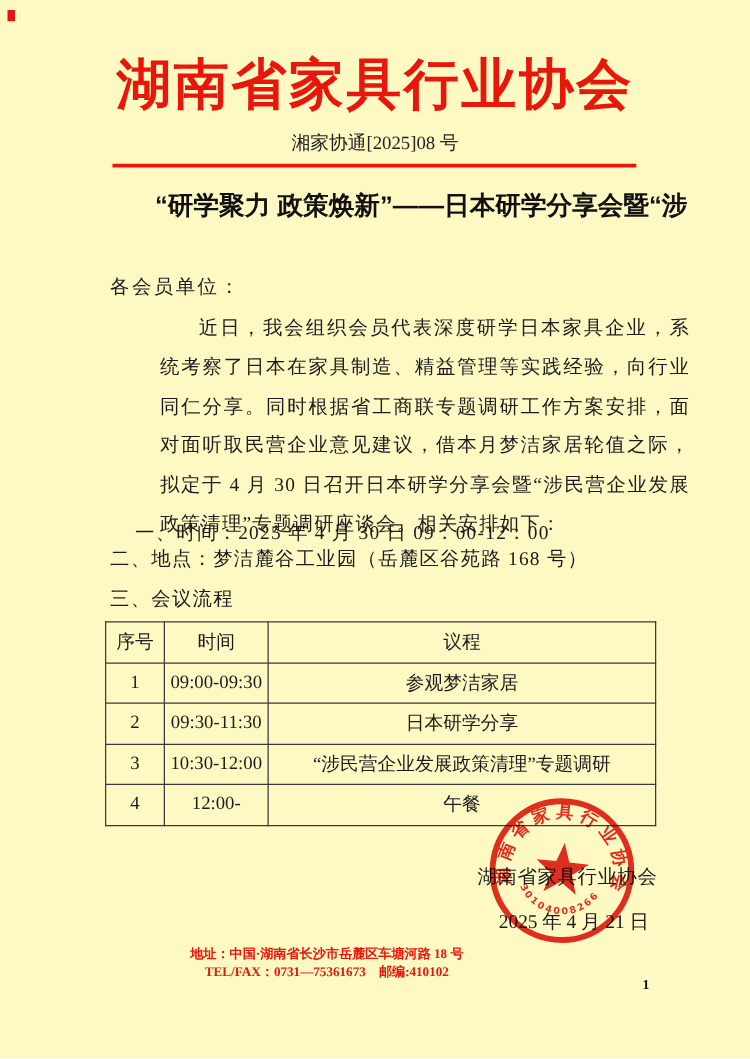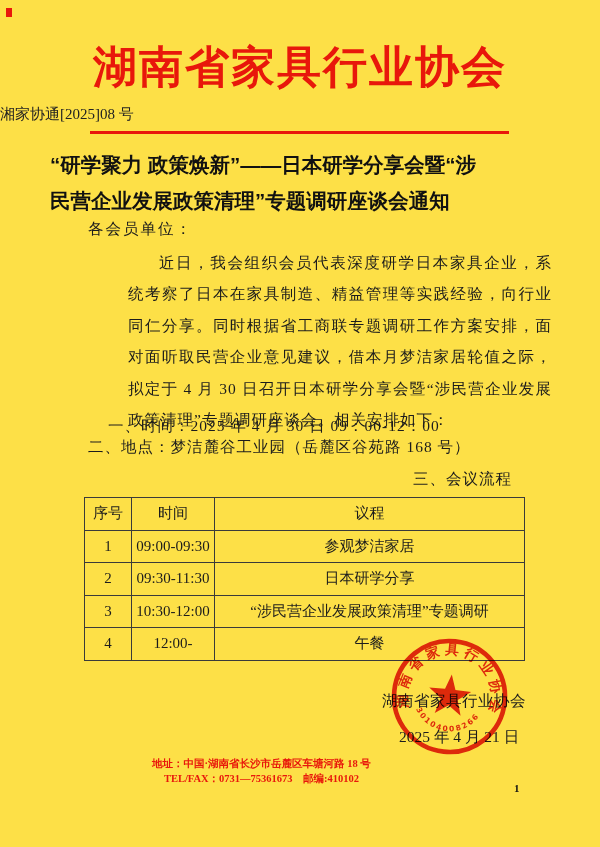--- a/index.html
+++ b/index.html
@@ -4,47 +4,47 @@
 <style>
   * { margin: 0; padding: 0; box-sizing: border-box; }
   html, body { background: #ffffff; }
   body {
     width: 600px; height: 847px;
     font-family: "Liberation Serif", "DejaVu Serif", serif;
     color: #1c1c1c;
     position: relative;
     overflow: hidden;
   }
-  .page { position: relative; width: 600px; height: 847px; background: #fde047; }
+  .page { position: relative; width: 600px; height: 847px; background: #fef9c3; }
 
   .red-dot {
     position: absolute; left: 6px; top: 8px; width: 6px; height: 9px;
     background: #e8170b;
   }
 
   .org-title {
     position: absolute; top: 38px; left: 0; width: 100%;
     text-align: center;
     font-size: 44px; font-weight: bold; color: #e8170b;
     letter-spacing: 2px; white-space: nowrap;
   }
 
   .doc-number {
     position: absolute; top: 105px; left: 0; width: 100%;
-    font-size: 15px; color: #222;
+    text-align: center; font-size: 15px; color: #222;
   }
 
   .red-rule {
     position: absolute; top: 131px; left: 90px; width: 419px; height: 3px;
     background: #e8170b;
   }
 
   .doc-title {
     position: absolute; top: 147px; left: 50px; width: 500px;
-    text-align: left;
+    text-align: right;
     font-family: "Liberation Sans", "DejaVu Sans", sans-serif;
     font-size: 20.5px; font-weight: bold; line-height: 36px; color: #111;
   }
 
   .salutation {
     position: absolute; top: 219px; left: 88px;
     font-size: 15.5px; letter-spacing: 2px; text-align: right;
   }
 
   .paragraph {
@@ -52,21 +52,21 @@
     font-size: 15.5px; line-height: 31.4px;
     text-align: justify; text-indent: 2em; letter-spacing: 1px; margin-left: 40px;
   }
 
   .list-item {
     position: absolute; left: 88px; width: 424px;
     font-size: 15.5px; letter-spacing: 1px; white-space: nowrap;
   }
   .item-time   { top: 416px; margin-left: 20px; }
   .item-place  { top: 437px; }
-  .item-agenda { top: 469px; text-align: right; }
+  .item-agenda { top: 469px; }
 
   table.agenda {
     position: absolute; top: 497px; left: 84px; width: 440px;
     border-collapse: collapse; table-layout: fixed;
   }
   table.agenda td, table.agenda th {
     border: 1.4px solid #3a3a3a;
     height: 32.5px; text-align: center; vertical-align: middle;
     font-size: 15px; font-weight: normal; padding: 0 2px;
     overflow: hidden; white-space: nowrap;
@@ -104,21 +104,20 @@
   <div class="red-dot"></div>
 
   <div class="org-title">湖南省家具行业协会</div>
 
   <div class="doc-number">湘家协通[2025]08 号</div>
 
   <div class="red-rule"></div>
 
   <div class="doc-title">
     <div>“研学聚力 政策焕新”——日本研学分享会暨“涉</div>
-    <div>民营企业发展政策清理”专题调研座谈会通知</div>
   </div>
 
   <div class="salutation">各会员单位：</div>
 
   <div class="paragraph">近日，我会组织会员代表深度研学日本家具企业，系统考察了日本在家具制造、精益管理等实践经验，向行业同仁分享。同时根据省工商联专题调研工作方案安排，面对面听取民营企业意见建议，借本月梦洁家居轮值之际，拟定于 4 月 30 日召开日本研学分享会暨“涉民营企业发展政策清理”专题调研座谈会。相关安排如下：</div>
 
   <div class="list-item item-time">一、时间：2025 年 4 月 30 日 09：00-12：00</div>
   <div class="list-item item-place">二、地点：梦洁麓谷工业园（岳麓区谷苑路 168 号）</div>
   <div class="list-item item-agenda">三、会议流程</div>
 

